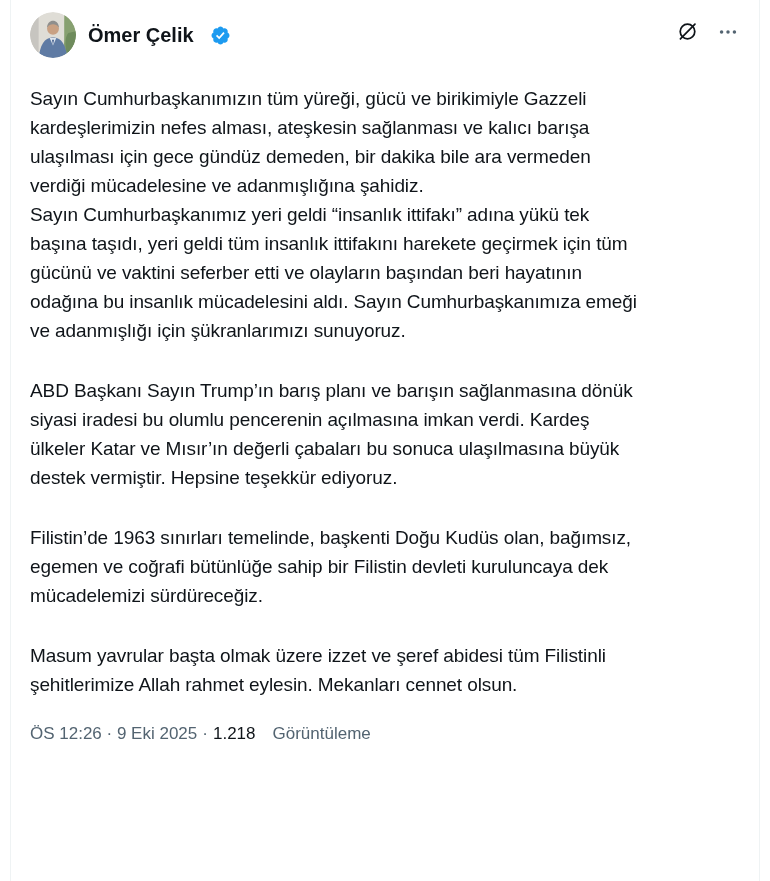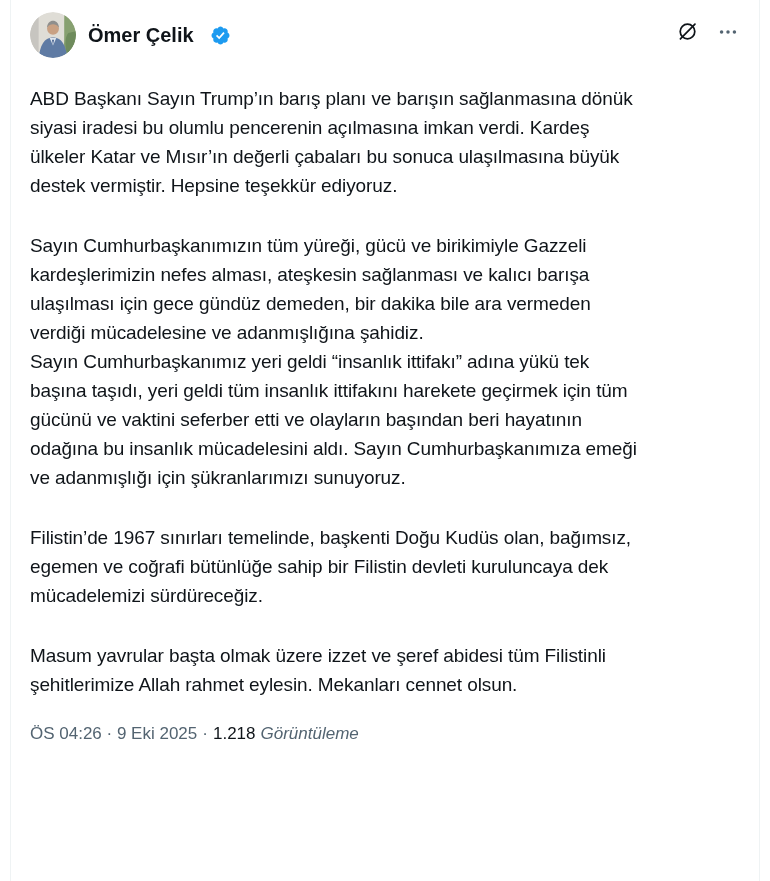--- a/index.html
+++ b/index.html
@@ -101,21 +101,21 @@
     line-height: 21px;
     color: #536471;
     display: flex;
     align-items: baseline;
   }
   .footer .sep { margin: 0 5px; }
   .views-count {
     font-weight: 400;
     color: #0f1419;
   }
-  .views-label { margin-left: 5px; font-style: italic; }
+  .views-label { margin-left: 17px; }
 </style>
 </head>
 <body>
 
 <div class="card">
 
   <div class="header">
 
     <div class="avatar">
       <svg viewBox="0 0 48 48">
@@ -160,40 +160,40 @@
         <svg viewBox="0 0 24 24" width="22" height="22">
           <circle cx="5" cy="12" r="1.9" fill="#536471"></circle>
           <circle cx="12" cy="12" r="1.9" fill="#536471"></circle>
           <circle cx="19" cy="12" r="1.9" fill="#536471"></circle>
         </svg>
       </button>
     </div>
   </div>
 
   <div class="tweet-text">
-      <div class="paragraph">ABD Başkanı Sayın Trump’ın barış planı ve barışın sağlanmasına dönük
-siyasi iradesi bu olumlu pencerenin açılmasına imkan verdi. Kardeş
-ülkeler Katar ve Mısır’ın değerli çabaları bu sonuca ulaşılmasına büyük
-destek vermiştir. Hepsine teşekkür ediyoruz.</div>
       <div class="paragraph">Sayın Cumhurbaşkanımızın tüm yüreği, gücü ve birikimiyle Gazzeli
 kardeşlerimizin nefes alması, ateşkesin sağlanması ve kalıcı barışa
 ulaşılması için gece gündüz demeden, bir dakika bile ara vermeden
 verdiği mücadelesine ve adanmışlığına şahidiz.
 Sayın Cumhurbaşkanımız yeri geldi “insanlık ittifakı” adına yükü tek
 başına taşıdı, yeri geldi tüm insanlık ittifakını harekete geçirmek için tüm
 gücünü ve vaktini seferber etti ve olayların başından beri hayatının
 odağına bu insanlık mücadelesini aldı. Sayın Cumhurbaşkanımıza emeği
 ve adanmışlığı için şükranlarımızı sunuyoruz.</div>
-      <div class="paragraph">Filistin’de 1967 sınırları temelinde, başkenti Doğu Kudüs olan, bağımsız,
+      <div class="paragraph">ABD Başkanı Sayın Trump’ın barış planı ve barışın sağlanmasına dönük
+siyasi iradesi bu olumlu pencerenin açılmasına imkan verdi. Kardeş
+ülkeler Katar ve Mısır’ın değerli çabaları bu sonuca ulaşılmasına büyük
+destek vermiştir. Hepsine teşekkür ediyoruz.</div>
+      <div class="paragraph">Filistin’de 1963 sınırları temelinde, başkenti Doğu Kudüs olan, bağımsız,
 egemen ve coğrafi bütünlüğe sahip bir Filistin devleti kuruluncaya dek
 mücadelemizi sürdüreceğiz.</div>
       <div class="paragraph">Masum yavrular başta olmak üzere izzet ve şeref abidesi tüm Filistinli
 şehitlerimize Allah rahmet eylesin. Mekanları cennet olsun.</div>
     </div>
 
   <div class="footer">
-    <span>ÖS 04:26 · 9 Eki 2025</span>
+    <span>ÖS 12:26 · 9 Eki 2025</span>
     <span class="sep">·</span>
     <span class="views-count">1.218</span>
     <span class="views-label">Görüntüleme</span>
   </div>
 
 </div>
 
 </body></html>

